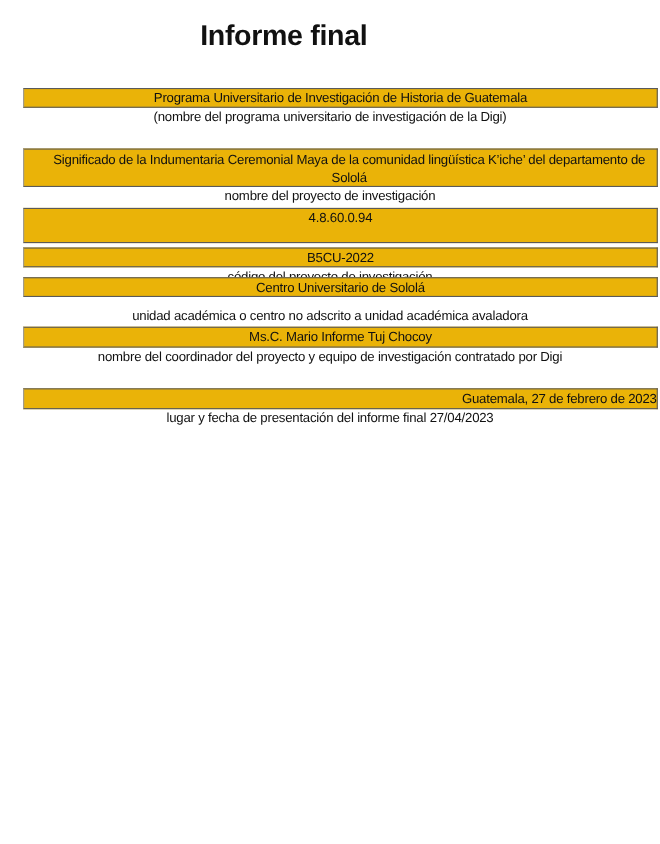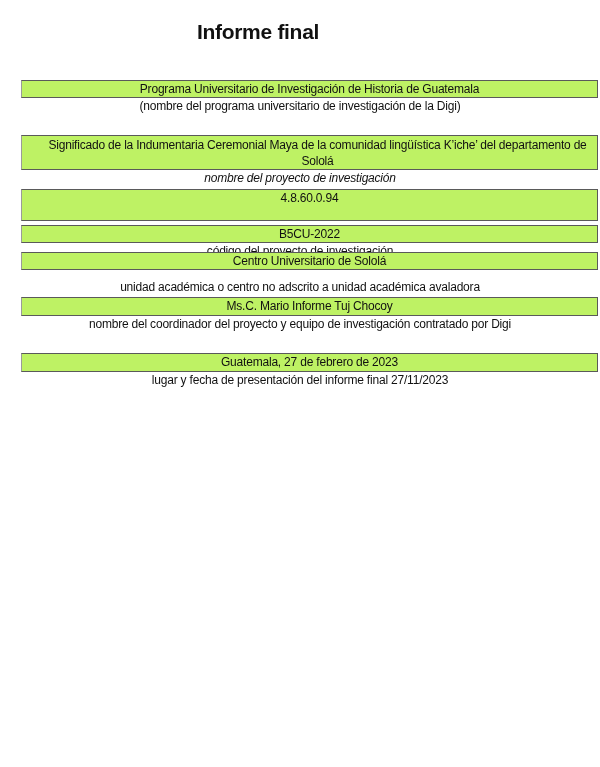--- a/index.html
+++ b/index.html
@@ -14,38 +14,38 @@
       overflow: hidden;
       font-family: "Liberation Sans", "DejaVu Sans", sans-serif;
       color: #111111;
     }
     .title {
       position: absolute;
       left: 0;
       width: 516px;
       top: 18px;
       text-align: center;
-      font-size: 21px;
+      font-size: 26px;
       font-weight: bold;
       letter-spacing: -0.3px;
       line-height: 28px;
     }
     .box {
       position: absolute;
       left: 21px;
       width: 577px;
       border: 1px solid #5a5a5a;
       border-left-color: #9a9a9a;
       box-sizing: border-box;
       text-align: center;
       font-size: 12px;
       line-height: 16px;
       letter-spacing: -0.2px;
       color: #111;
-      background: #bef264;
+      background: #eab308;
     }
     .caption {
       position: absolute;
       left: 0;
       width: 600px;
       text-align: center;
       font-size: 12px;
       line-height: 16px;
       letter-spacing: -0.2px;
       color: #111;
@@ -55,30 +55,30 @@
 <body>
 
 <div>
 
   <div class="title">Informe final</div>
 
   <div class="box" style="top:80px;height:18px;">Programa Universitario de Investigación de Historia de Guatemala</div>
   <div class="caption" style="top:98px;">(nombre del programa universitario de investigación de la Digi)</div>
 
   <div class="box" style="top:135px;height:35px;padding:1px 6px 0 22px;">Significado de la Indumentaria Ceremonial Maya de la comunidad lingüística K’iche’ del departamento de Sololá</div>
-  <div class="caption" style="top:170px;font-style:italic;">nombre del proyecto de investigación</div>
+  <div class="caption" style="top:170px;">nombre del proyecto de investigación</div>
 
   <div class="box" style="top:189px;height:32px;">4.8.60.0.94</div>
   <div class="caption" style="top:225px;">Partida presupuestaria</div>
 
   <div class="box" style="top:225px;height:18px;">B5CU-2022</div>
   <div class="caption" style="top:243px;">código del proyecto de investigación</div>
 
   <div class="box" style="top:252px;height:18px;">Centro Universitario de Sololá</div>
   <div class="caption" style="top:279px;">unidad académica o centro no adscrito a unidad académica avaladora</div>
 
   <div class="box" style="top:297px;height:19px;">Ms.C. Mario Informe Tuj Chocoy</div>
   <div class="caption" style="top:316px;text-align:center;">nombre del coordinador del proyecto y equipo de investigación contratado por Digi</div>
 
-  <div class="box" style="top:353px;height:19px;">Guatemala, 27 de febrero de 2023</div>
-  <div class="caption" style="top:372px;">lugar y fecha de presentación del informe final 27/11/2023</div>
+  <div class="box" style="top:353px;height:19px;text-align:right;">Guatemala, 27 de febrero de 2023</div>
+  <div class="caption" style="top:372px;">lugar y fecha de presentación del informe final 27/04/2023</div>
 
 </div>
 
 </body></html>

